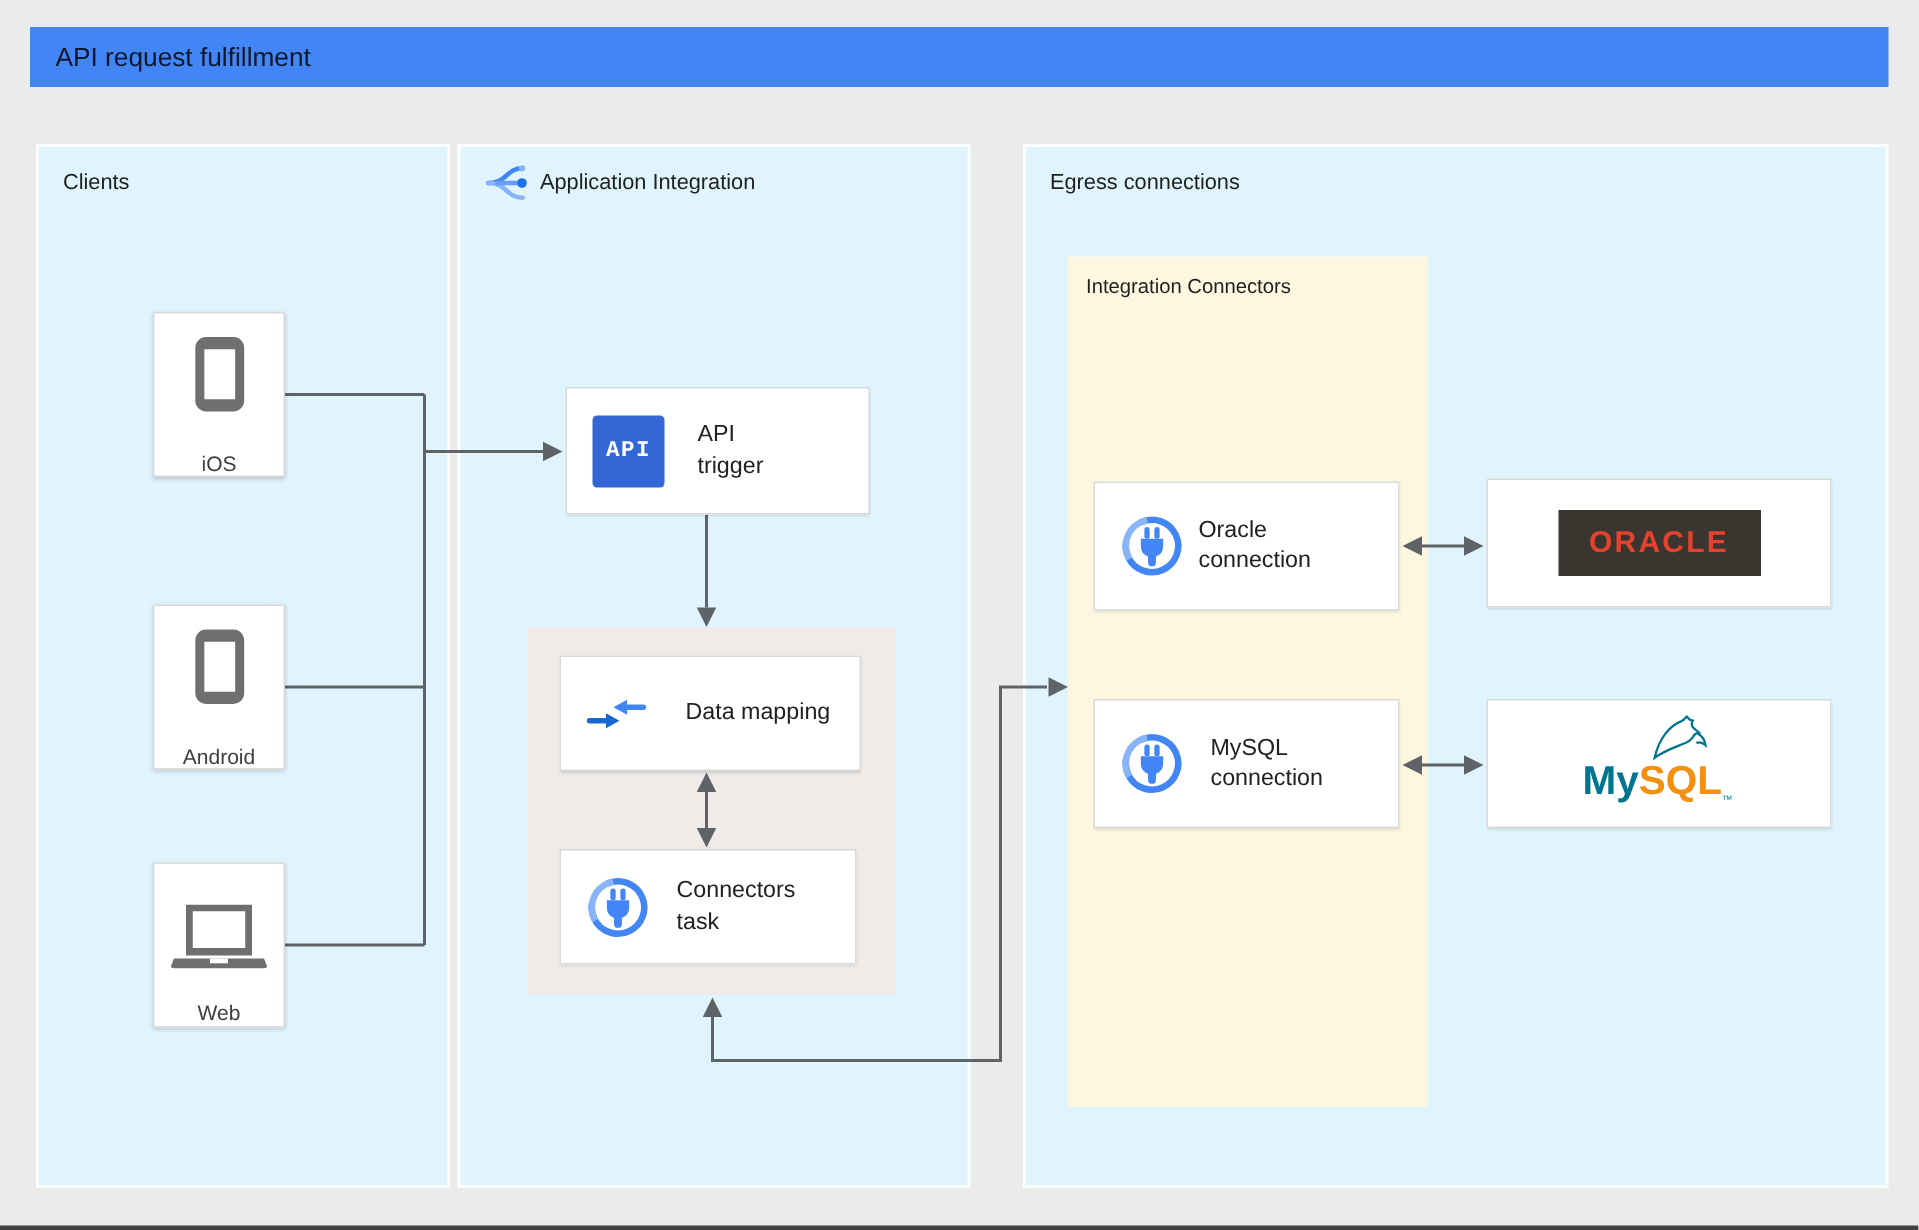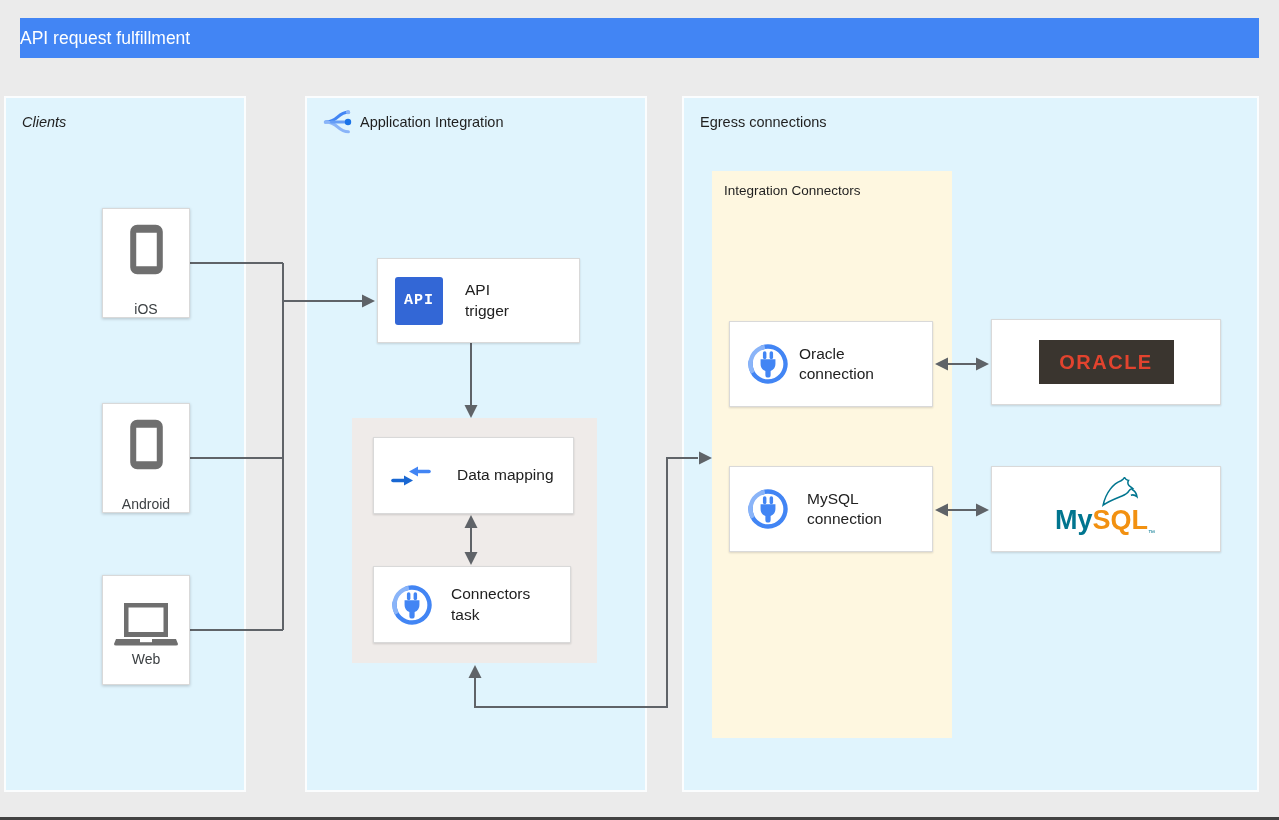--- a/index.html
+++ b/index.html
@@ -6,24 +6,24 @@
     --header-bg:#4285F4; --panel-bg:#E0F4FD; --connectors-bg:#FEF7E0;
     --process-bg:#EFEBE9; --arrow:#5F6368; --accent-blue:#4285F4;
     --api-icon-bg:#3367D6; --oracle-red:#E2432E; --oracle-logo-bg:#3A352F;
     --mysql-teal:#00758F; --mysql-orange:#F29111;
   }
   *{margin:0;padding:0;box-sizing:border-box;}
   body{font-family:"Liberation Sans",sans-serif;background:#EBEBEB;}
   #canvas{position:relative;width:1279px;height:820px;background:#EBEBEB;overflow:hidden;}
 
   .header{position:absolute;left:20px;top:18px;width:1239px;height:40px;background:var(--header-bg);
-    color:#ffffff;font-size:17.5px;display:flex;align-items:center;}
+    color:#0f172a;font-size:17.5px;display:flex;align-items:center;padding-left:17px;}
 
   .panel{position:absolute;background:var(--panel-bg);border:2px solid #FBFDFE;}
-  .panel-clients{left:4px;top:96px;width:242px;height:696px;font-style:italic;}
+  .panel-clients{left:24px;top:96px;width:276px;height:696px;}
   .panel-appint{left:305px;top:96px;width:342px;height:696px;}
   .panel-egress{left:682px;top:96px;width:577px;height:696px;}
   .panel-title{position:absolute;left:16px;top:16px;font-size:14.5px;color:#1F1F1F;}
   .panel-appint .panel-title{left:53px;top:16px;}
   .appint-icon{position:absolute;left:13px;top:8px;width:32px;height:32px;}
 
   .subpanel-yellow{position:absolute;left:712px;top:171px;width:240px;height:567px;background:var(--connectors-bg);}
   .subpanel-yellow .panel-title{left:12px;top:12px;font-size:13.5px;}
   .box-process{position:absolute;left:352px;top:418px;width:245px;height:245px;background:var(--process-bg);}
 
@@ -33,21 +33,21 @@
 
   .card{position:absolute;background:#fff;border:1px solid #D9D9D9;z-index:3;
     box-shadow:0 1px 2px rgba(0,0,0,0.14);}
   .device-card{width:88px;height:110px;display:flex;flex-direction:column;align-items:center;
     justify-content:flex-start;padding-top:15px;box-shadow:0 1px 3px rgba(0,0,0,0.2);}
   .device-card .lbl{font-size:14px;color:#3C4043;margin-top:26px;}
   .dev-ios{left:102px;top:208px;}
   .dev-android{left:102px;top:403px;}
   .dev-web{left:102px;top:575px;}
   .dev-web svg{margin-top:12px;}
-  .dev-web .lbl{margin-top:4px;}
+  .dev-web .lbl{margin-top:20px;}
 
   .node-card{display:flex;align-items:center;gap:22px;padding-left:17px;}
   .node-card .lbl{font-size:15.5px;color:#212121;line-height:1.3;}
   .card-apitrigger{left:377px;top:258px;width:203px;height:85px;}
   .card-apitrigger .lbl{width:62px;}
   .card-datamapping{left:373px;top:437px;width:201px;height:77px;gap:26px;}
   .card-connectorstask{left:373px;top:566px;width:198px;height:77px;gap:18px;}
   .card-connectorstask .lbl{width:95px;}
   .card-oracleconn{left:729px;top:321px;width:204px;height:86px;gap:10px;}
   .card-oracleconn .lbl{width:100px;}

